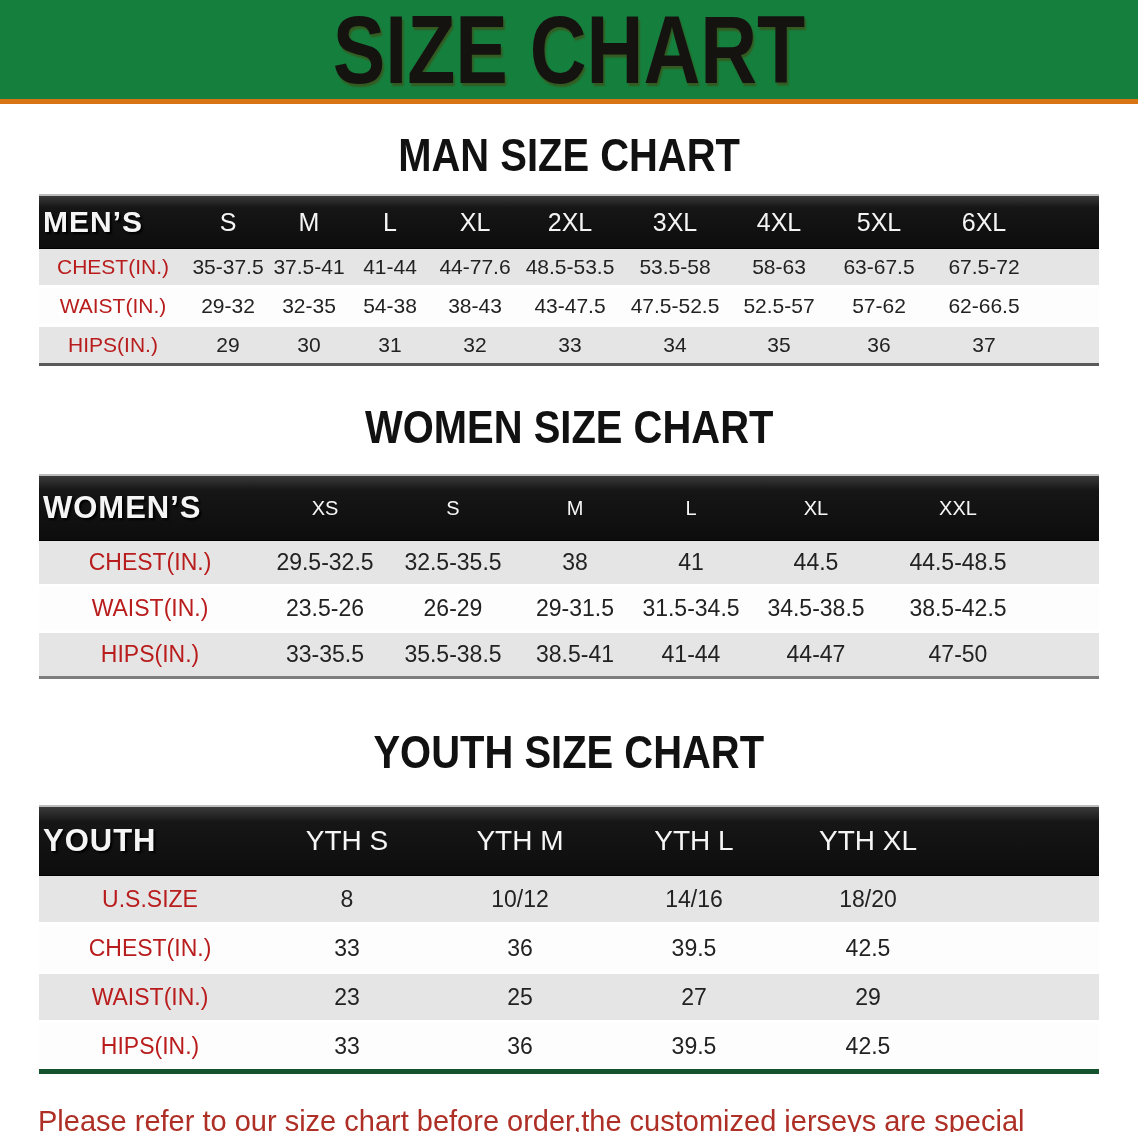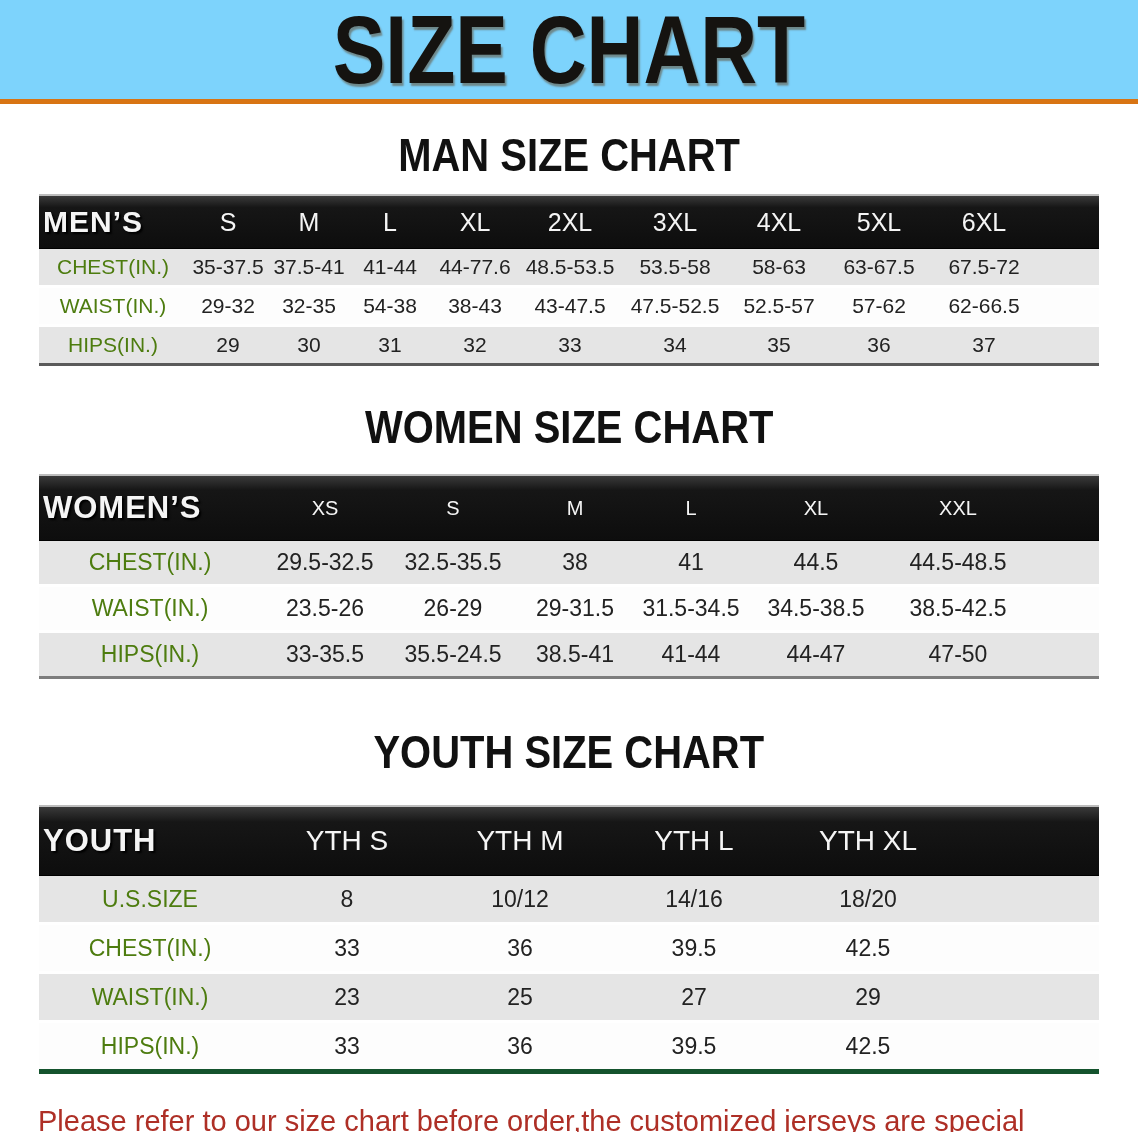--- a/index.html
+++ b/index.html
@@ -5,21 +5,21 @@
   html,body{margin:0;padding:0;}
   body{
     width:1138px;height:1132px;overflow:hidden;background:#ffffff;
     font-family:"Liberation Sans", sans-serif;
     -webkit-font-smoothing:antialiased;
   }
   .page{width:1138px;height:1132px;position:relative;background:#fff;}
 
   
   .banner{
-    height:99px;background:#7dd3fc;border-bottom:5px solid #d87413;
+    height:99px;background:#15803d;border-bottom:5px solid #d87413;
     text-align:center;overflow:hidden;
   }
   .banner-title{
     display:inline-block;font-weight:bold;font-size:96px;line-height:99px;
     color:#151310;letter-spacing:0px;transform:scaleX(0.82);transform-origin:center;
     text-shadow:2px 3px 2px rgba(90,45,0,0.45);white-space:nowrap;
   }
 
   
   .heading{ text-align:center;white-space:nowrap; }
@@ -52,21 +52,21 @@
   table.women tr.bar th.bar-label{font-size:31px;}
   table.youth tr.bar th{height:66px;font-size:28px;}
   table.youth tr.bar th.bar-label{font-size:31px;}
 
   td{
     text-align:center;vertical-align:middle;color:#222;white-space:nowrap;overflow:hidden;
   }
   table.men td{height:34px;font-size:21px;}
   table.women td{height:41px;font-size:23px;}
   table.youth td{height:44px;font-size:23px;}
-  td.row-label{color:#4d7c0f;}
+  td.row-label{color:#b91c1c;}
   tr.r-gray td{background:#E5E5E5;}
   tr.r-white td{background:#fdfdfd;}
   tr.sep td{border-bottom:3px solid #ffffff;}
   .tbl-wrap.men-wrap{border-bottom:3px solid #5a5a5a;}
   .tbl-wrap.women-wrap{border-bottom:3px solid #7d7d7d;}
   .tbl-wrap.youth-wrap{border-bottom:5px solid #14532d;}
 
   
   .footer-note{
     margin:26px 38px 0 38px;color:#AE2F26;font-size:29px;line-height:43px;
@@ -201,21 +201,21 @@
         <td>26-29</td>
         <td>29-31.5</td>
         <td>31.5-34.5</td>
         <td>34.5-38.5</td>
         <td>38.5-42.5</td>
         <td></td>
       </tr>
       <tr class="r-gray">
         <td class="row-label">HIPS(IN.)</td>
         <td>33-35.5</td>
-        <td>35.5-24.5</td>
+        <td>35.5-38.5</td>
         <td>38.5-41</td>
         <td>41-44</td>
         <td>44-47</td>
         <td>47-50</td>
         <td></td>
       </tr>
     </tbody>
       </table>
   </div>
 

